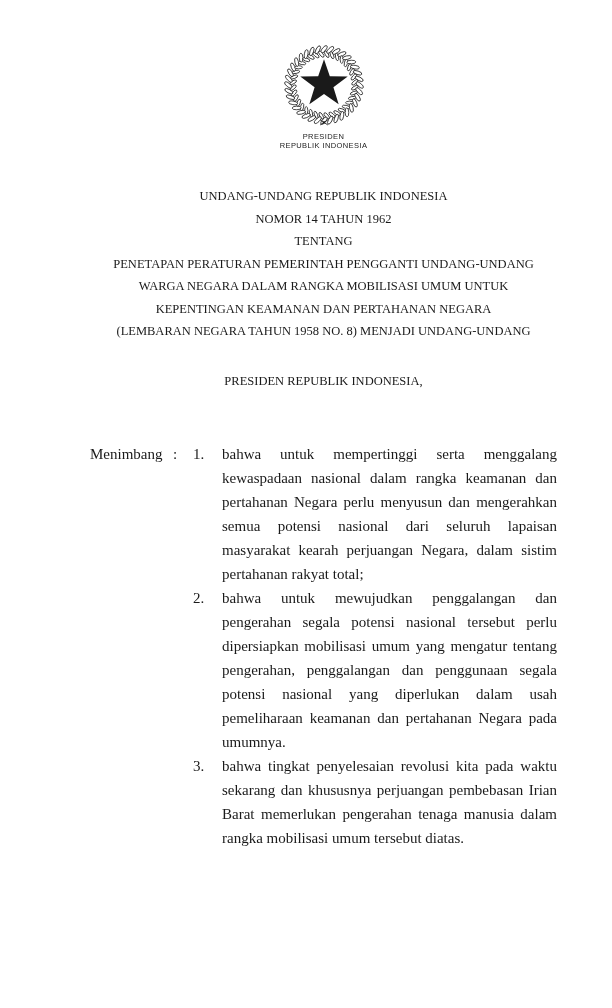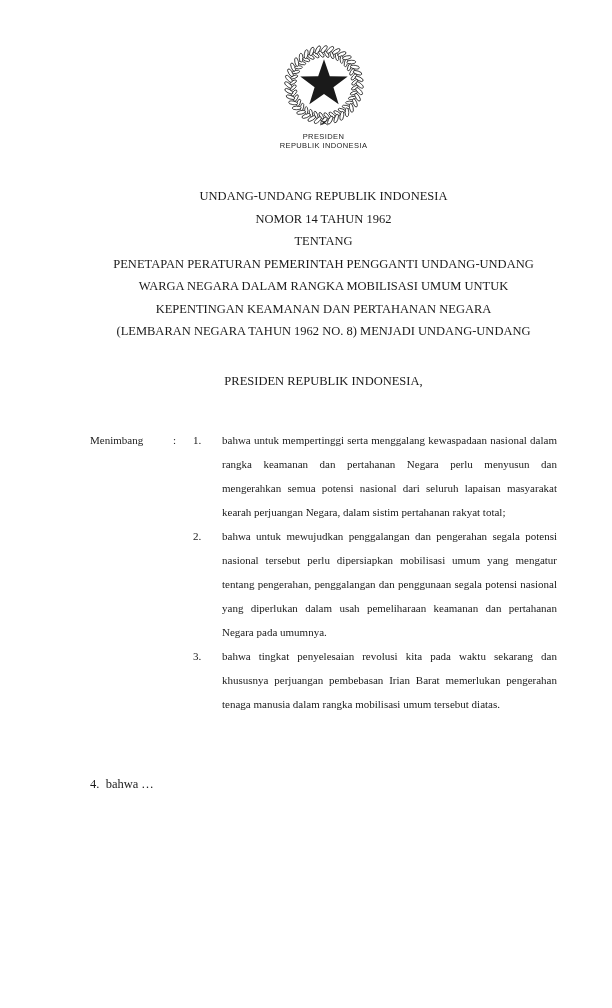--- a/index.html
+++ b/index.html
@@ -47,23 +47,23 @@
     white-space: nowrap;
   }
   .opening-line {
     margin-top: 27px;
     font-size: 12.5px;
     line-height: 22.5px;
     text-align: center;
   }
   
   .considerations {
-    margin-top: 36px;
+    margin-top: 50px;
     display: flex;
-    font-size: 11px;
+    font-size: 15px;
     line-height: 24px;
     justify-content: flex-end;
   }
   .c-label { width: 83px; flex: 0 0 83px; }
   .c-colon { width: 20px; flex: 0 0 20px; }
   .c-items {
     flex: 1;
     margin: 0;
     padding: 0;
     list-style: none;
@@ -175,21 +175,21 @@
     </div>
   </div>
 
   <div class="title-block">
     <div>UNDANG-UNDANG REPUBLIK INDONESIA</div>
     <div>NOMOR 14 TAHUN 1962</div>
     <div>TENTANG</div>
     <div>PENETAPAN PERATURAN PEMERINTAH PENGGANTI UNDANG-UNDANG</div>
     <div>WARGA NEGARA DALAM RANGKA MOBILISASI UMUM UNTUK</div>
     <div>KEPENTINGAN KEAMANAN DAN PERTAHANAN NEGARA</div>
-    <div>(LEMBARAN NEGARA TAHUN 1962 NO. 8) MENJADI UNDANG-UNDANG</div>
+    <div>(LEMBARAN NEGARA TAHUN 1958 NO. 8) MENJADI UNDANG-UNDANG</div>
   </div>
 
   <div class="opening-line">PRESIDEN REPUBLIK INDONESIA,</div>
 
   <div class="considerations">
     <div class="c-label">Menimbang</div>
     <div class="c-colon">:</div>
     <ol class="c-items">
       <li class="c-item">
         <span class="c-num">1.</span>

